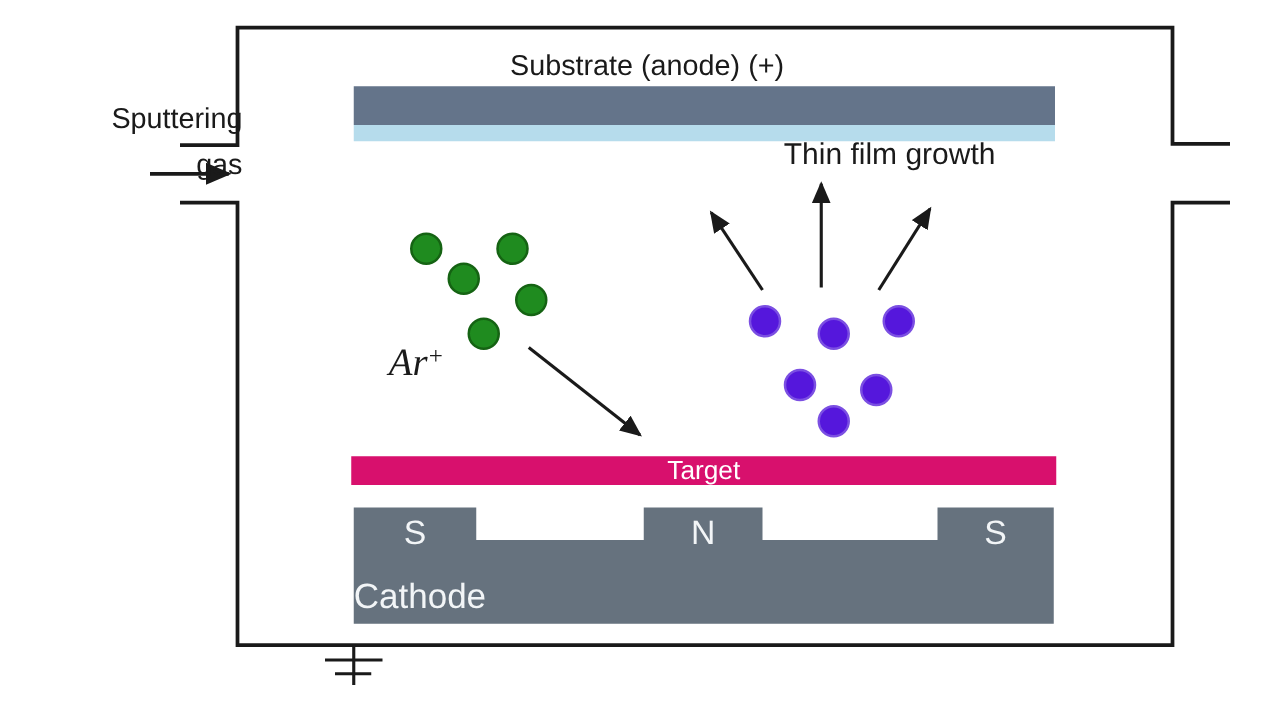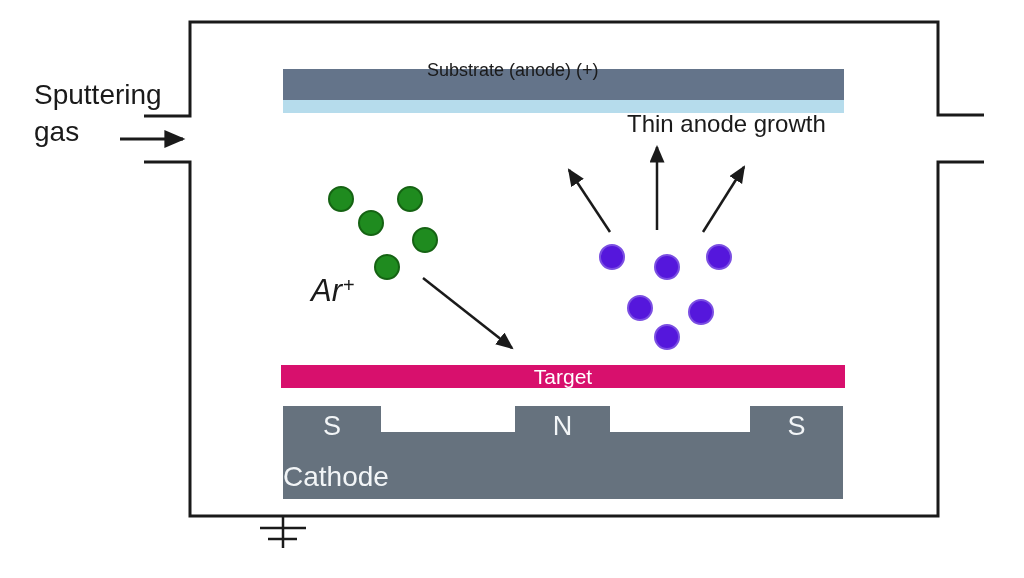--- a/index.html
+++ b/index.html
@@ -5,24 +5,24 @@
   html,body{margin:0;padding:0;background:#ffffff;}
   #stage{
     position:relative;width:1024px;height:578px;background:#ffffff;
     font-family:"Liberation Sans", sans-serif;color:#1a1a1a;overflow:hidden;
   }
   .abs{position:absolute;}
   svg.overlay{position:absolute;left:0;top:0;width:1024px;height:578px;pointer-events:none;}
 
   
   .lbl{position:absolute;white-space:nowrap;color:#1a1a1a;}
-  .gas-label{left:34px;top:76px;width:160px;text-align:left;font-size:28px;line-height:37px;}
-  .substrate-label{left:427px;top:39px;font-size:18px;margin-top:21px;}
+  .gas-label{left:34px;top:76px;width:160px;text-align:right;font-size:23px;line-height:37px;}
+  .substrate-label{left:408px;top:39px;font-size:23px;}
   .thinfilm-label{left:627px;top:110px;font-size:24px;}
-  .ar-label{left:311px;top:272px;font-size:31px;font-family:Liberation Sans, sans-serif;font-style:italic;text-align:center;}
+  .ar-label{left:311px;top:272px;font-size:31px;font-family:Liberation Serif, serif;font-style:italic;text-align:center;}
   .ar-label sup{font-size:20px;font-style:normal;position:relative;top:2px;left:1px;}
 
   
   .substrate-bar{left:283px;top:69px;width:561px;height:31px;background:var(--substrate-gray,#64748a);}
   .film-bar{left:283px;top:100px;width:561px;height:13px;background:var(--film-blue,#b6dcec);}
 
   
   .target-bar{left:281px;top:365px;width:564px;height:23px;background:var(--target-magenta,#d8106d);
     overflow:hidden;text-align:center;}
   .target-bar .t{color:#ffffff;font-size:21px;line-height:24px;text-align:right;}
@@ -103,16 +103,16 @@
     <line x1="610" y1="232" x2="569" y2="170" stroke="#1a1a1a" stroke-width="2.5" marker-end="url(#ah)"></line>
     <line x1="657" y1="230" x2="657" y2="147" stroke="#1a1a1a" stroke-width="2.5" marker-end="url(#ah)"></line>
     <line x1="703" y1="232" x2="744" y2="167" stroke="#1a1a1a" stroke-width="2.5" marker-end="url(#ah)"></line>
   </svg>
 
   <div class="lbl gas-label">
     <div>Sputtering</div>
     <div>gas</div>
   </div>
   <div class="lbl substrate-label">Substrate (anode) (+)</div>
-  <div class="lbl thinfilm-label">Thin anode growth</div>
+  <div class="lbl thinfilm-label">Thin film growth</div>
   <div class="lbl ar-label"><span>Ar</span><sup>+</sup></div>
 
 </div>
 
 </body></html>

